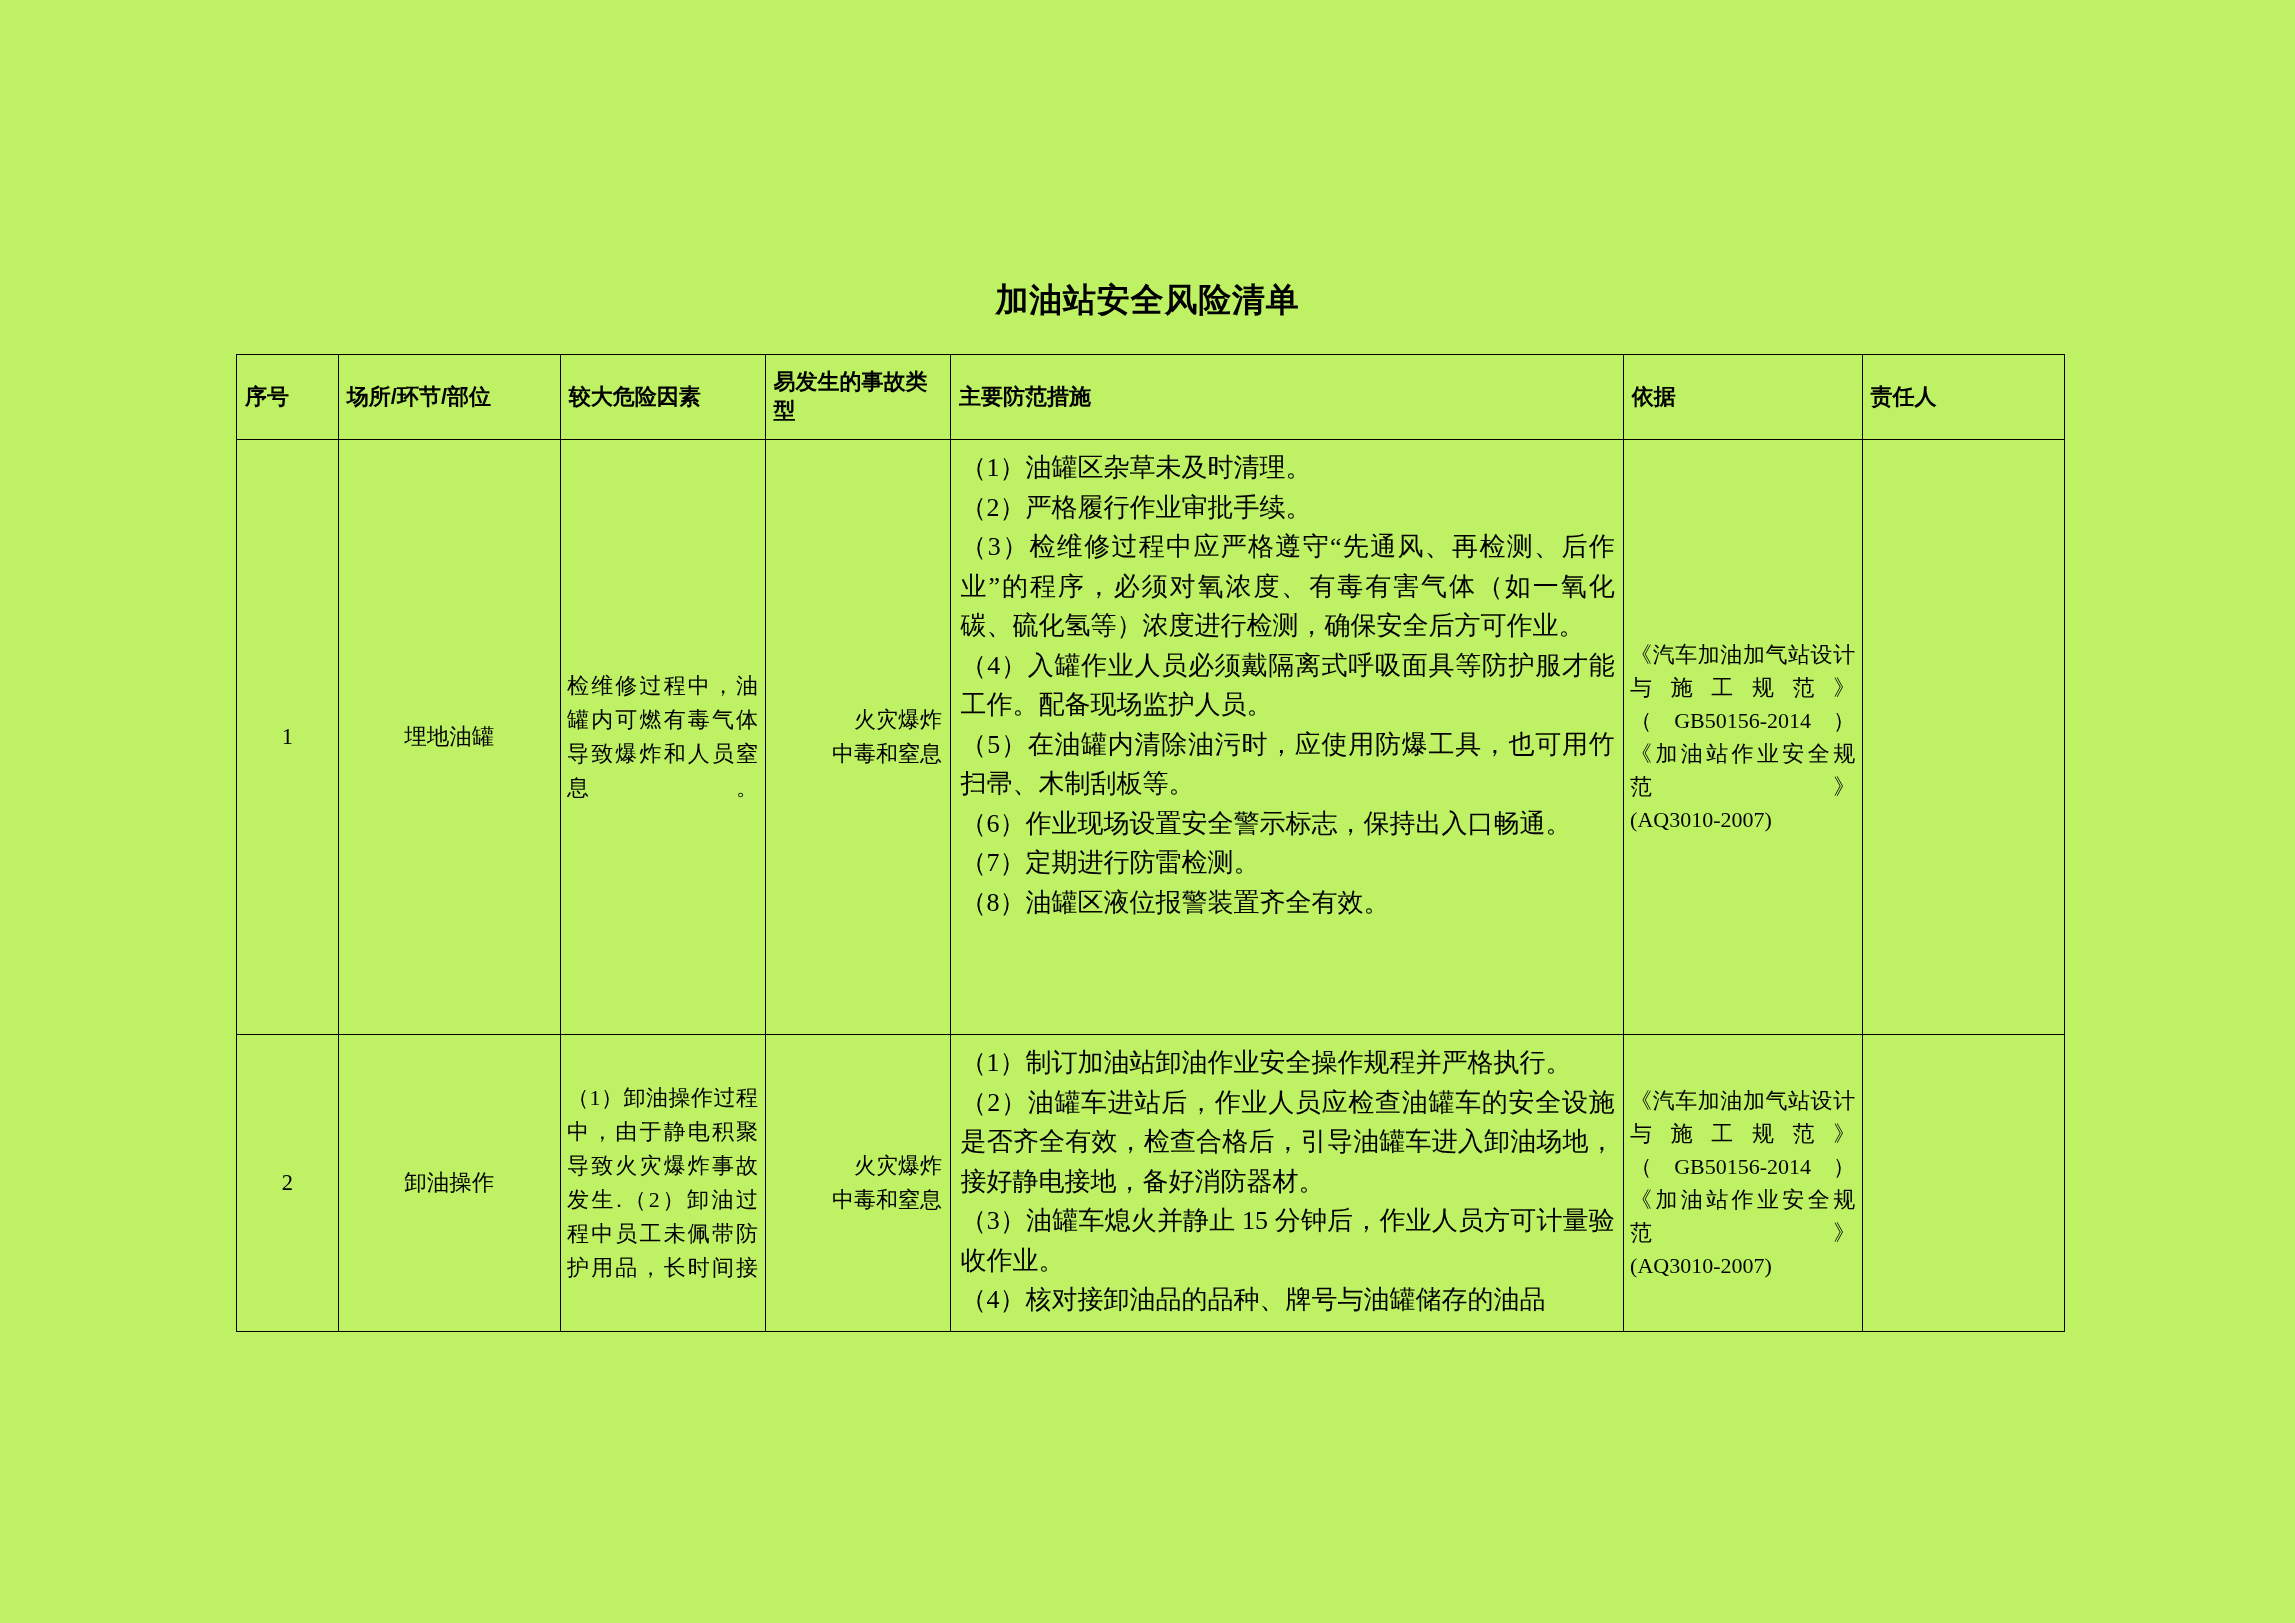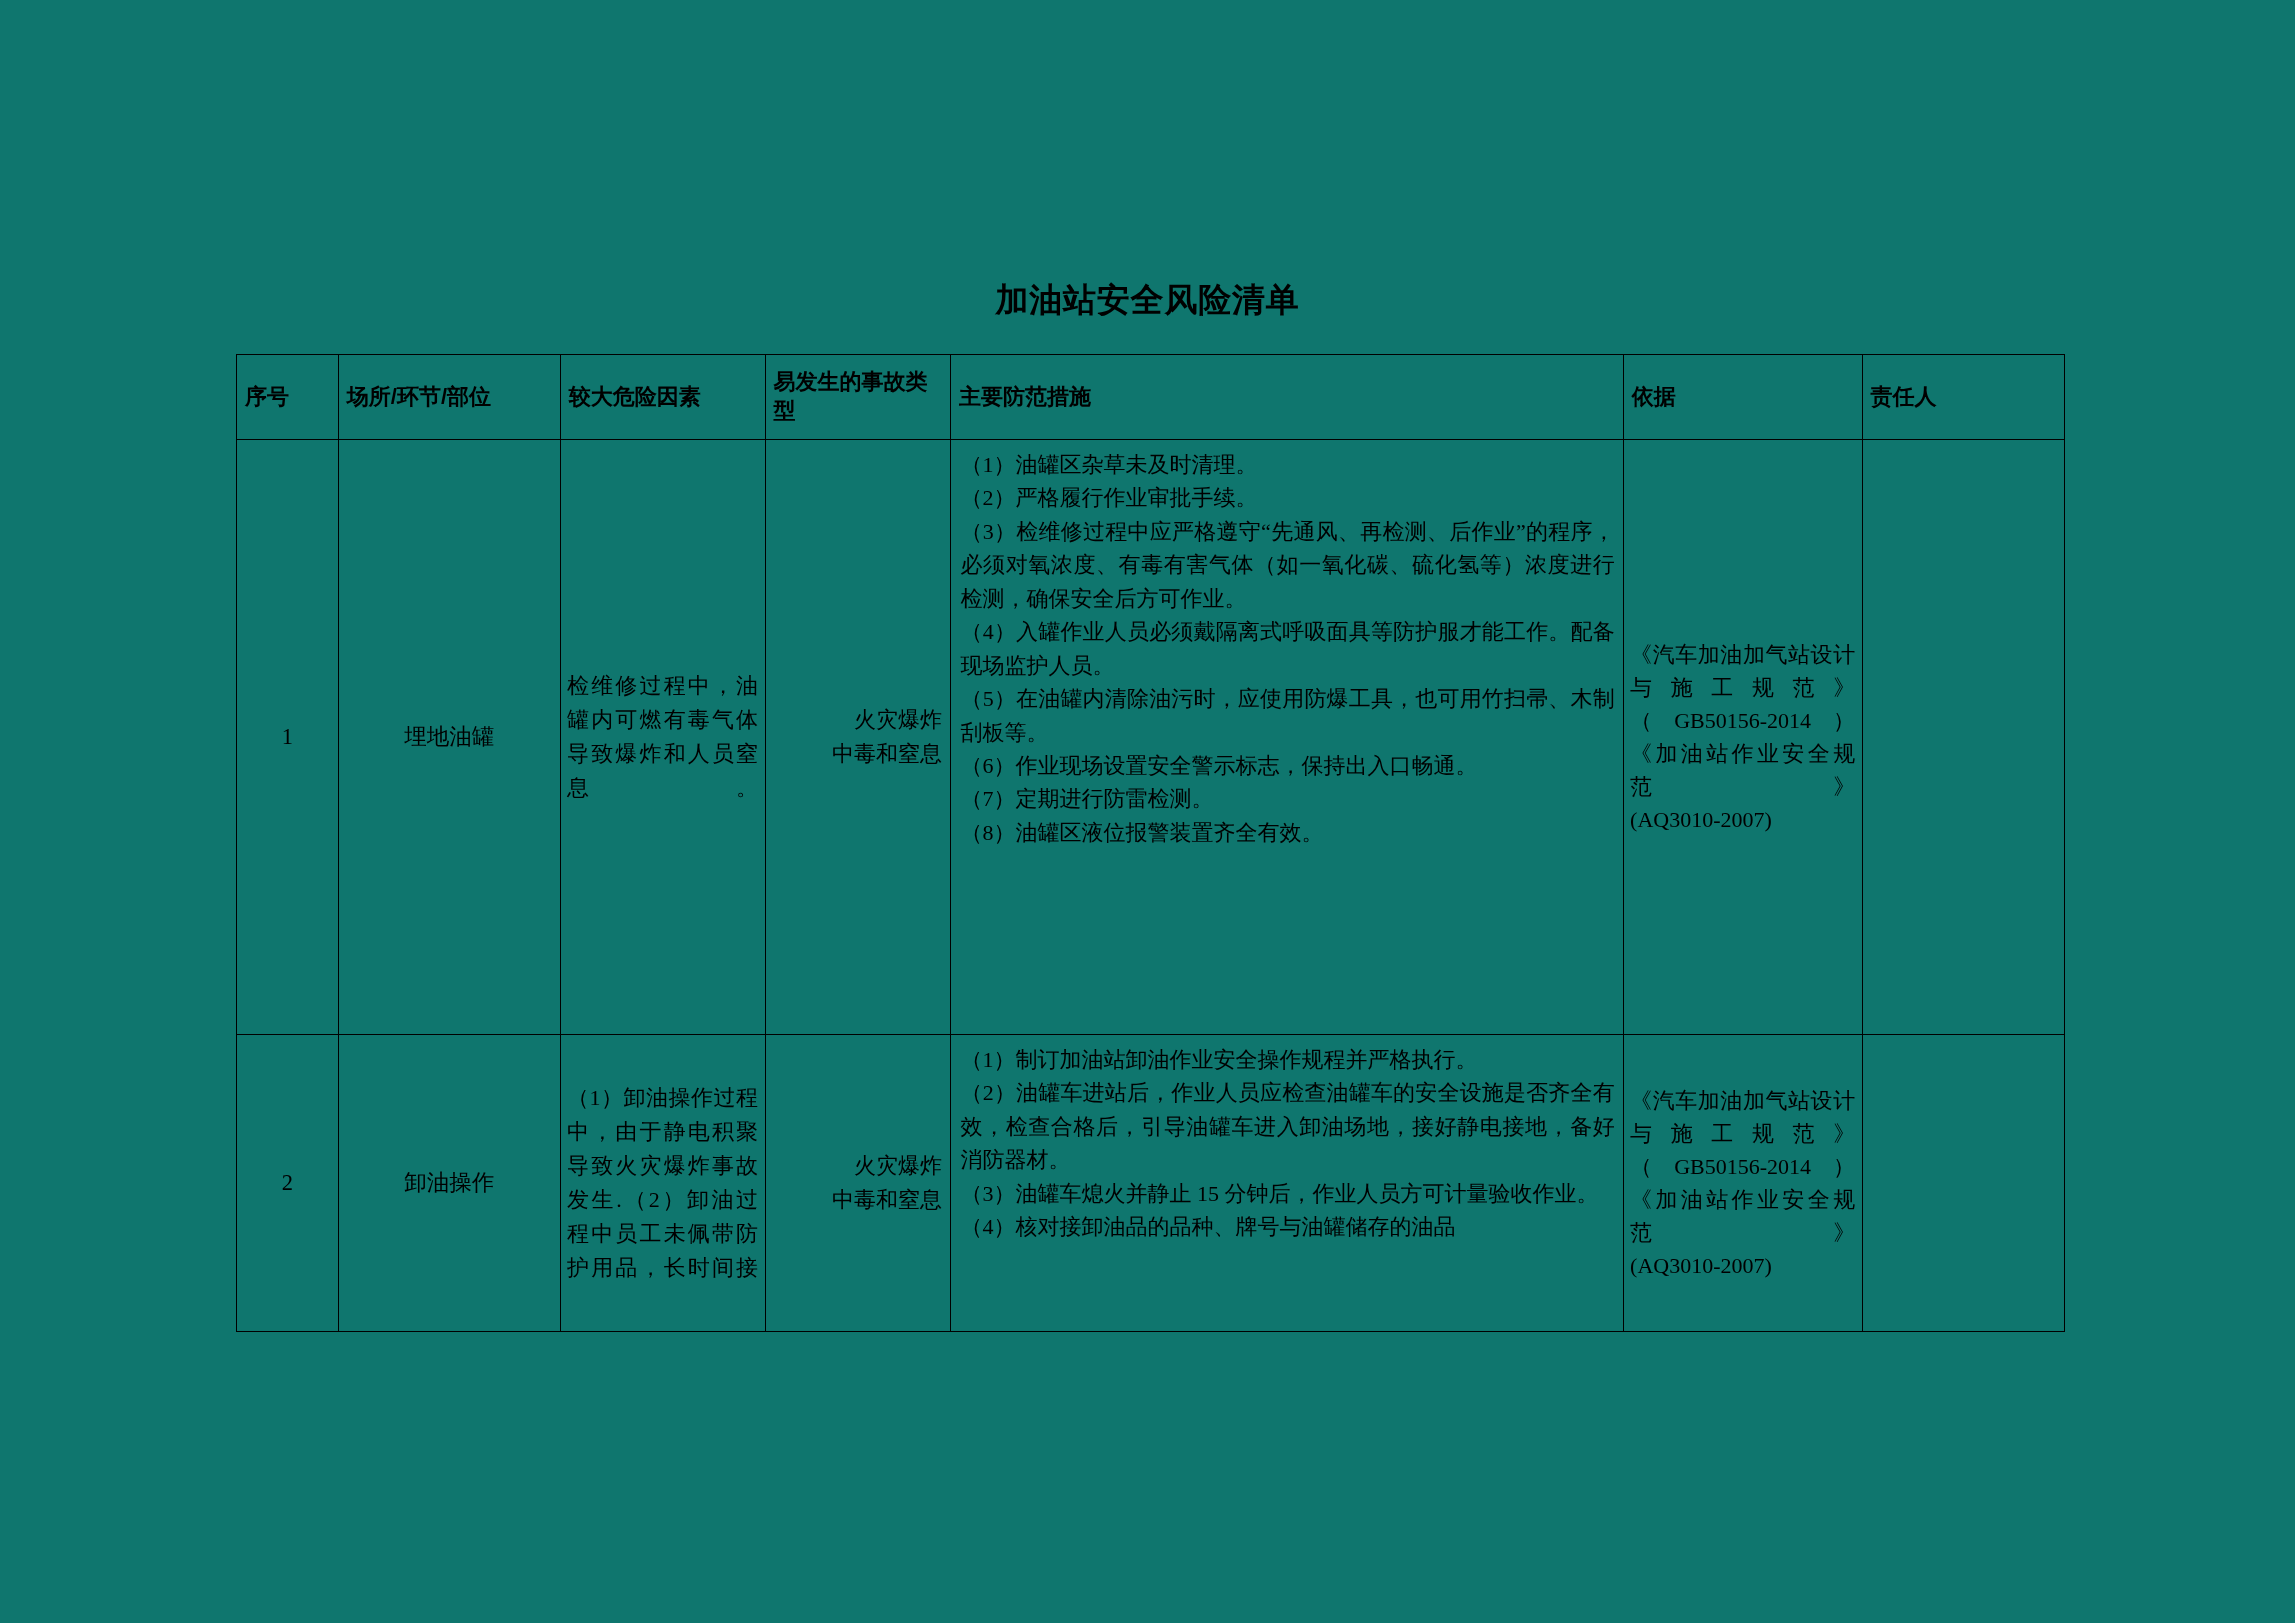--- a/index.html
+++ b/index.html
@@ -12,21 +12,21 @@
     height: 1624px;
     font-family: "Liberation Serif", "DejaVu Serif", serif;
     color: #000000;
     overflow: hidden;
   }
 
   .page {
     position: relative;
     width: 2295px;
     height: 1624px;
-    background: #0f766e;
+    background: #bef264;
     box-sizing: border-box;
   }
 
   .doc-title {
     position: absolute;
     left: 0;
     top: 280px;
     width: 2295px;
     text-align: center;
     font-family: "Liberation Sans", "DejaVu Sans", sans-serif;
@@ -104,21 +104,21 @@
   }
   td.cell-type {
     text-align: right;
     vertical-align: middle;
     font-size: 22px;
     line-height: 1.55;
   }
   td.cell-measure {
     text-align: justify;
     vertical-align: top;
-    font-size: 22px;
+    font-size: 26px;
     line-height: 1.52;
     padding: 8px 8px 8px 9.6px;
   }
   td.cell-basis {
     text-align: justify;
     text-align-last: justify;
     vertical-align: middle;
     font-size: 22px;
     line-height: 1.5;
     padding: 6.4px 6.4px;

